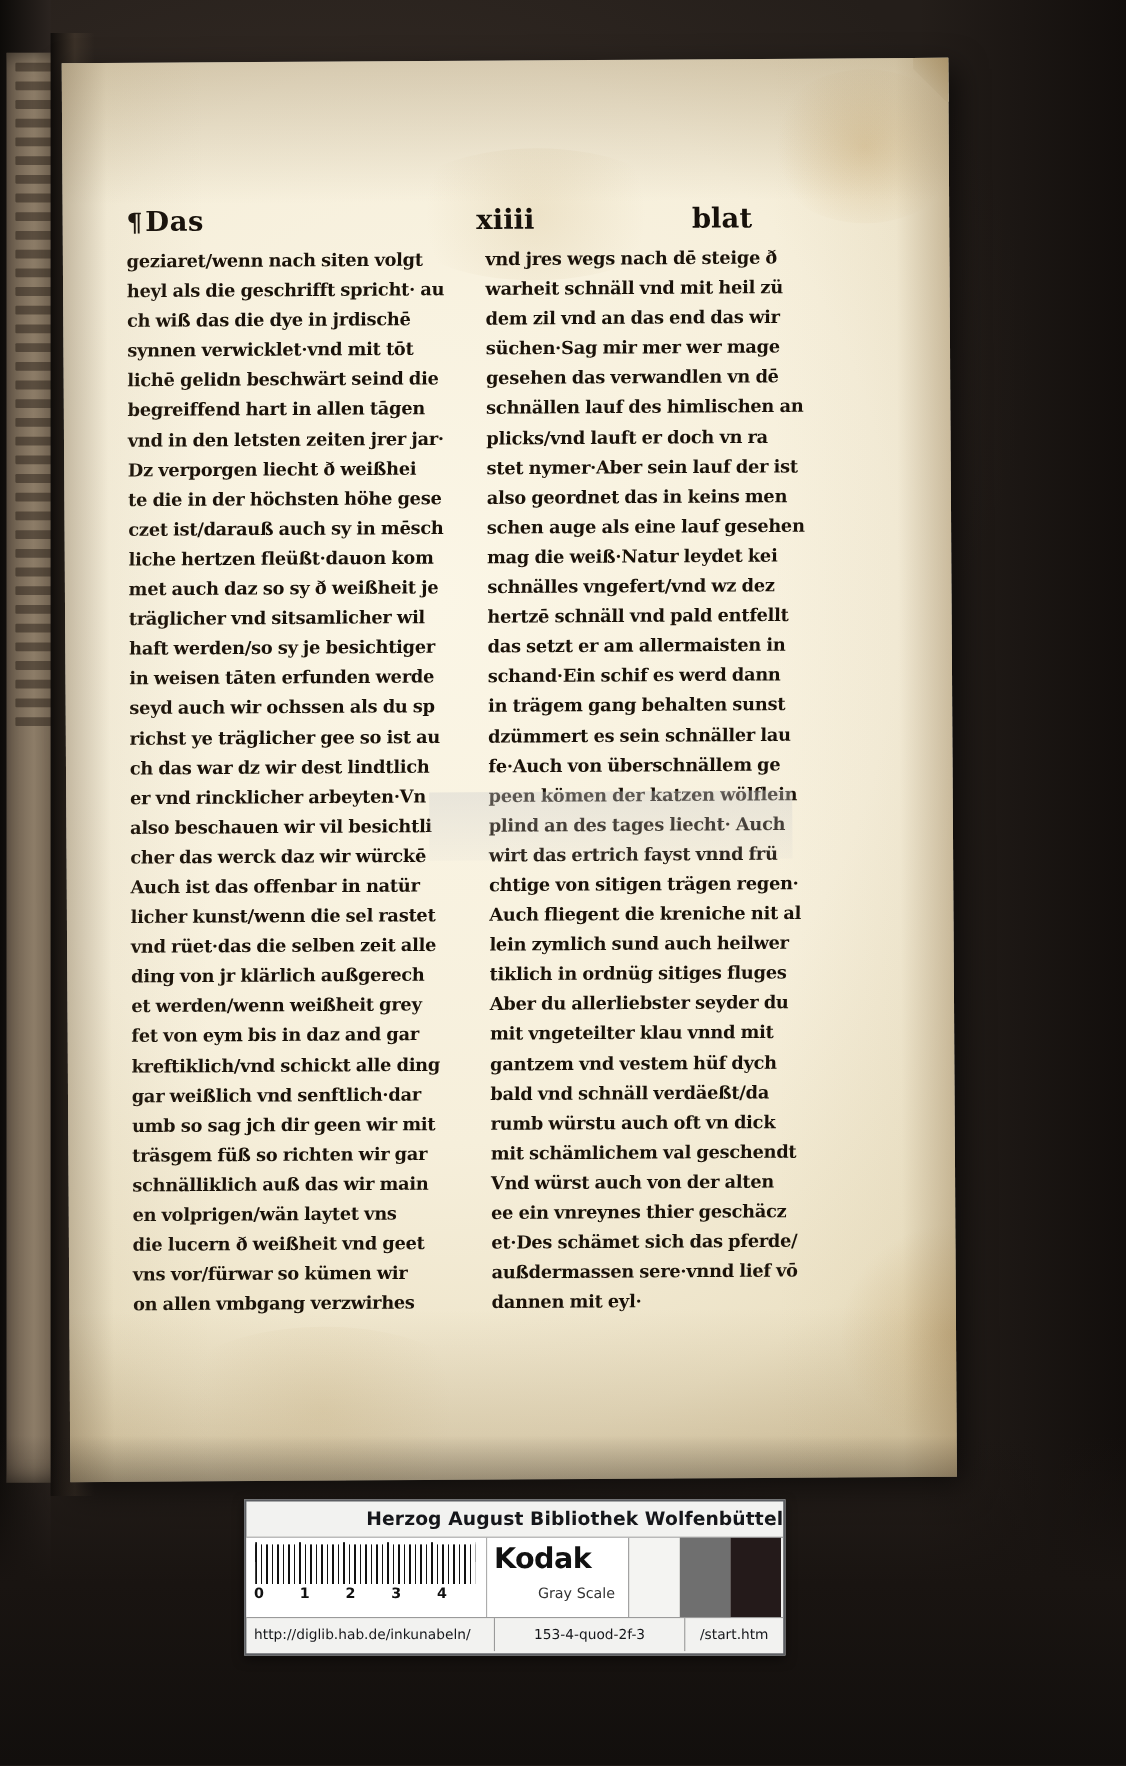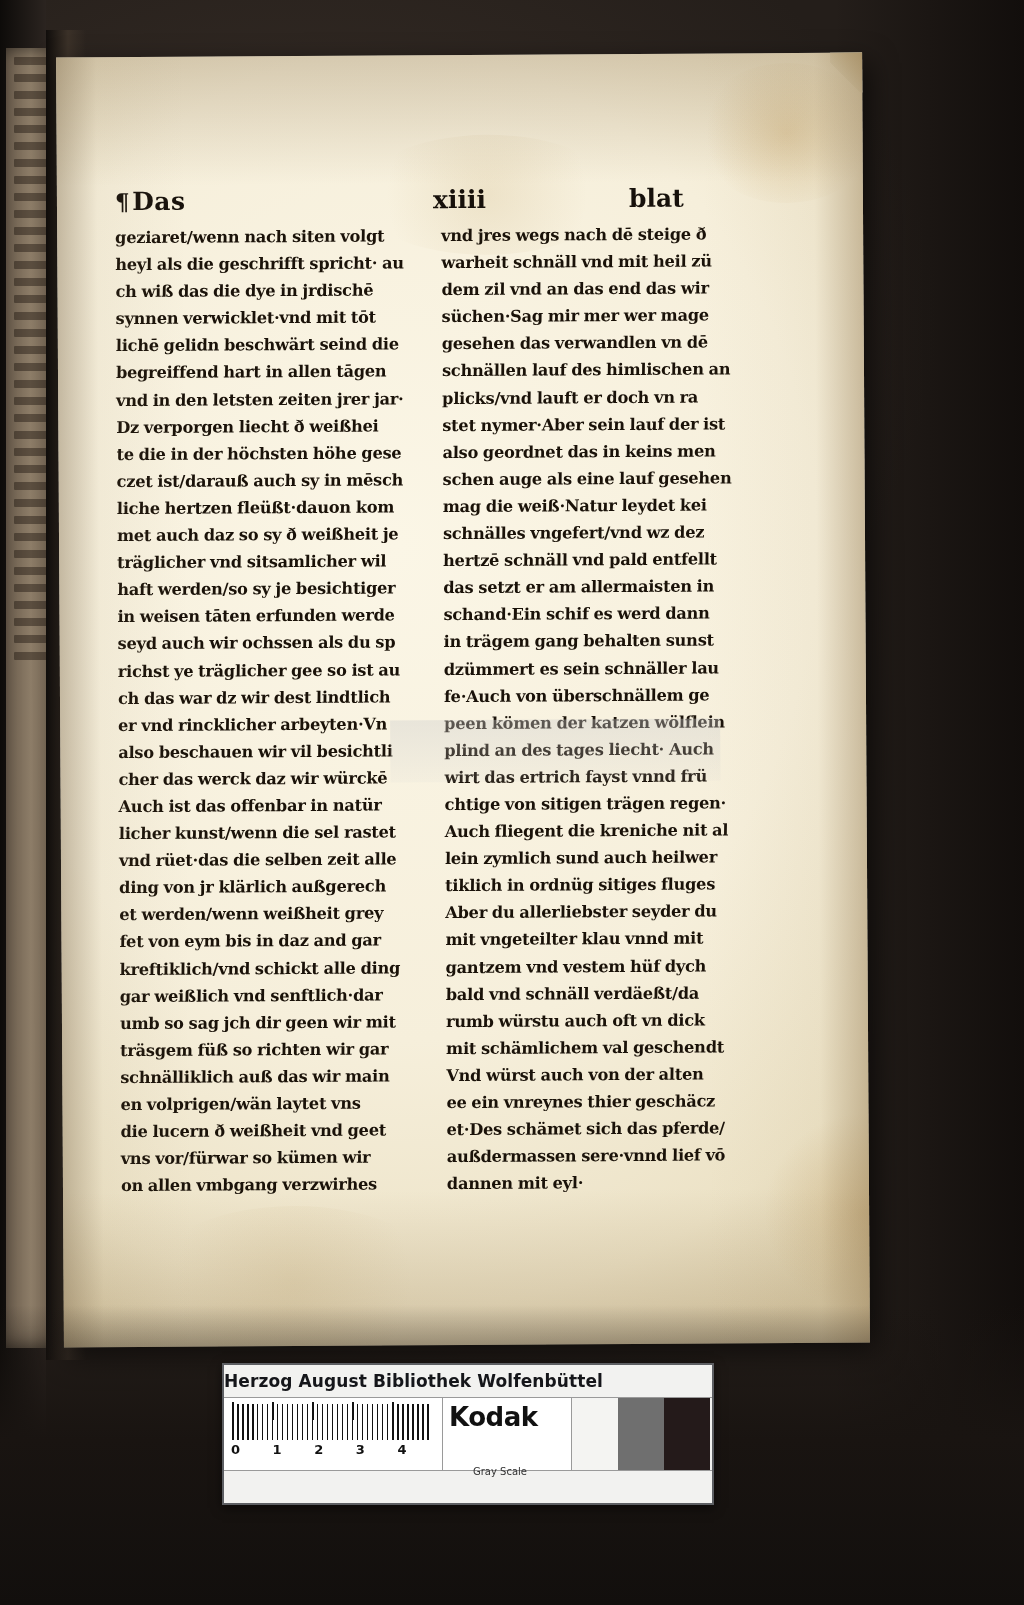--- a/index.html
+++ b/index.html
@@ -199,21 +199,21 @@
     width: 488px;
     height: 138px;
     background: #f2f2f0;
     border: 2px solid #5d5f63;
     box-shadow: 0 3px 10px rgba(0,0,0,0.55);
     font-family: "DejaVu Sans", sans-serif;
   }
   .target-title {
     height: 32px;
     line-height: 32px;
-    text-align: left;
+    text-align: right;
     font-size: 17px;
     font-weight: 700;
     color: #15161a;
     border-bottom: 1px solid #9a9a9a;
     letter-spacing: 0.1px;
   }
   .target-mid {
     display: flex;
     height: 72px;
     border-bottom: 1px solid #9a9a9a;
@@ -259,24 +259,23 @@
     position: absolute;
     left: 6px; top: 4px;
     font-size: 26px;
     font-weight: 700;
     color: #111;
     letter-spacing: -0.5px;
     font-family: "DejaVu Sans", sans-serif;
   }
   .kodak-sub {
     position: absolute;
-    left: 30px; top: 44px;
-    font-size: 10px;
+    left: 46px; top: 44px;
+    font-size: 13px;
     color: #333;
-    margin-top: 24px;
   }
   .patches {
     display: flex;
     width: 138px;
   }
   .patch { height: 72px; }
   .p-white { width: 46px; background: #f4f4f2; }
   .p-gray  { width: 46px; background: #6f6f6f; }
   .p-black { width: 46px; background: #241a1a; }
 
@@ -464,15 +463,20 @@
       <div class="kodak">
         <div class="kodak-word">Kodak</div>
         <div class="kodak-sub">Gray Scale</div>
       </div>
       <div class="patches">
         <div class="patch p-white"></div>
         <div class="patch p-gray"></div>
         <div class="patch p-black"></div>
       </div>
     </div>
+    <div class="target-foot">
+      <div class="foot-url">http://diglib.hab.de/inkunabeln/</div>
+      <div class="foot-id">153-4-quod-2f-3</div>
+      <div class="foot-start">/start.htm</div>
+    </div>
   </div>
 
 </div>
 
 </body></html>

